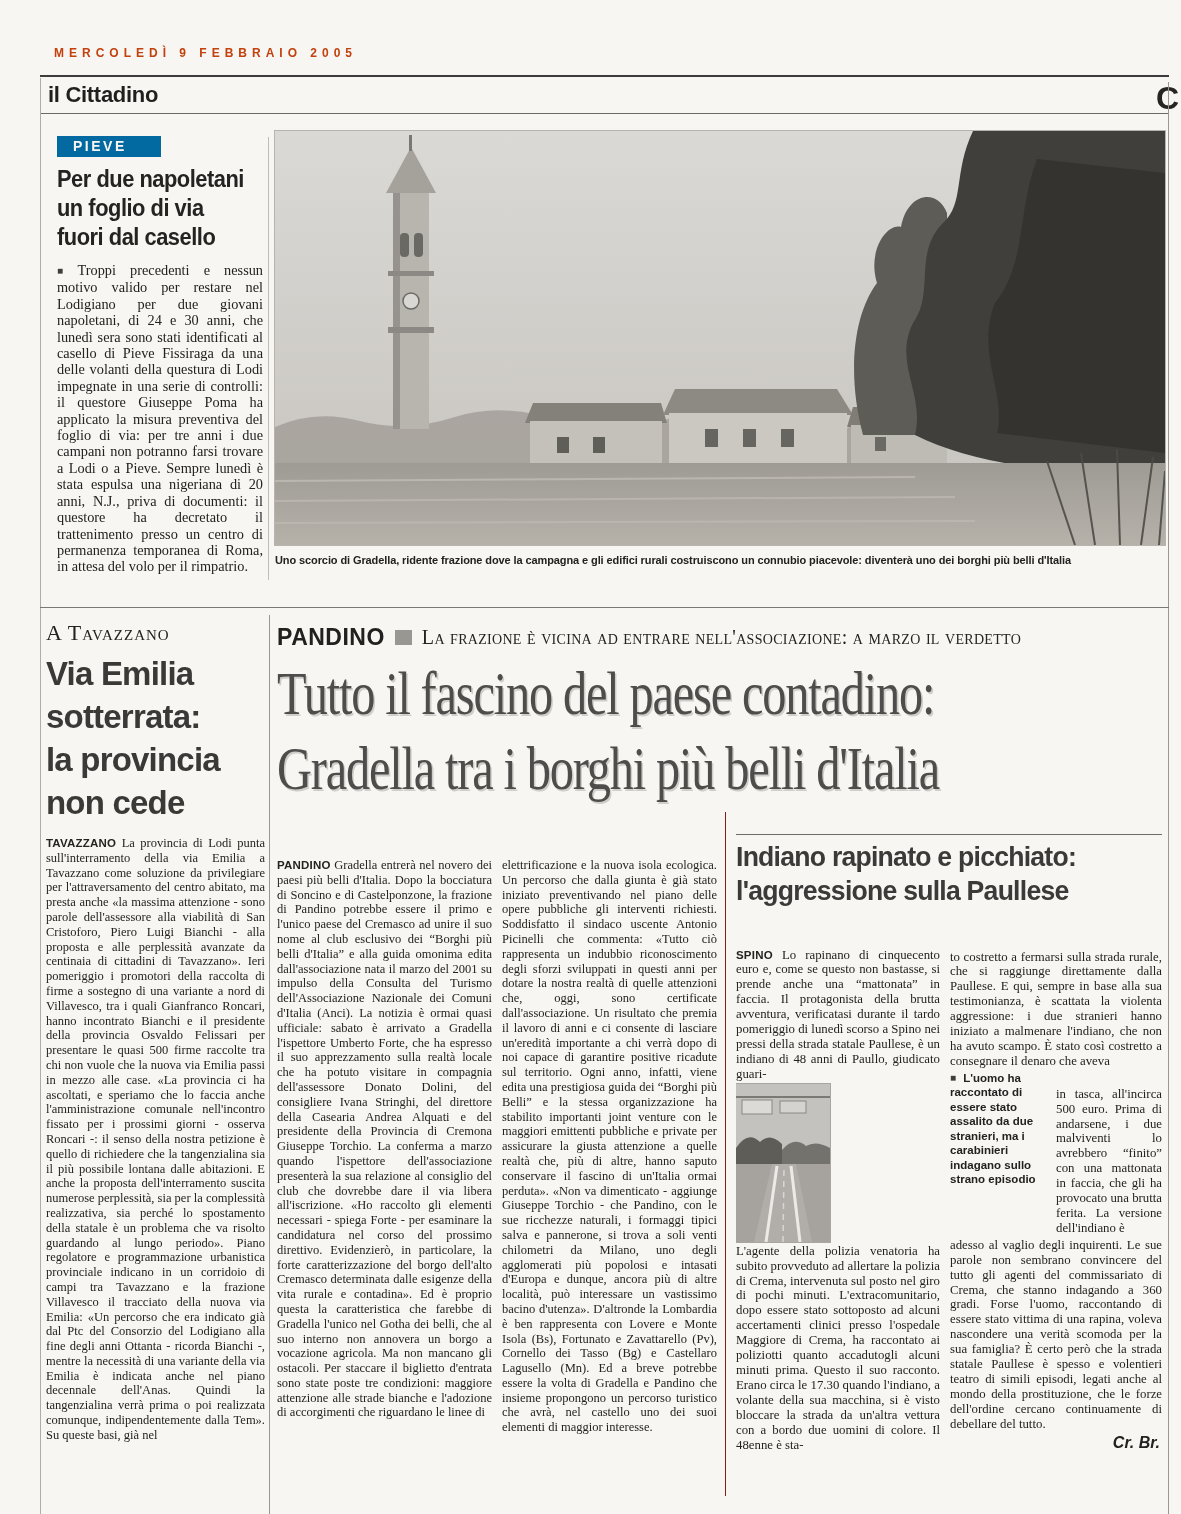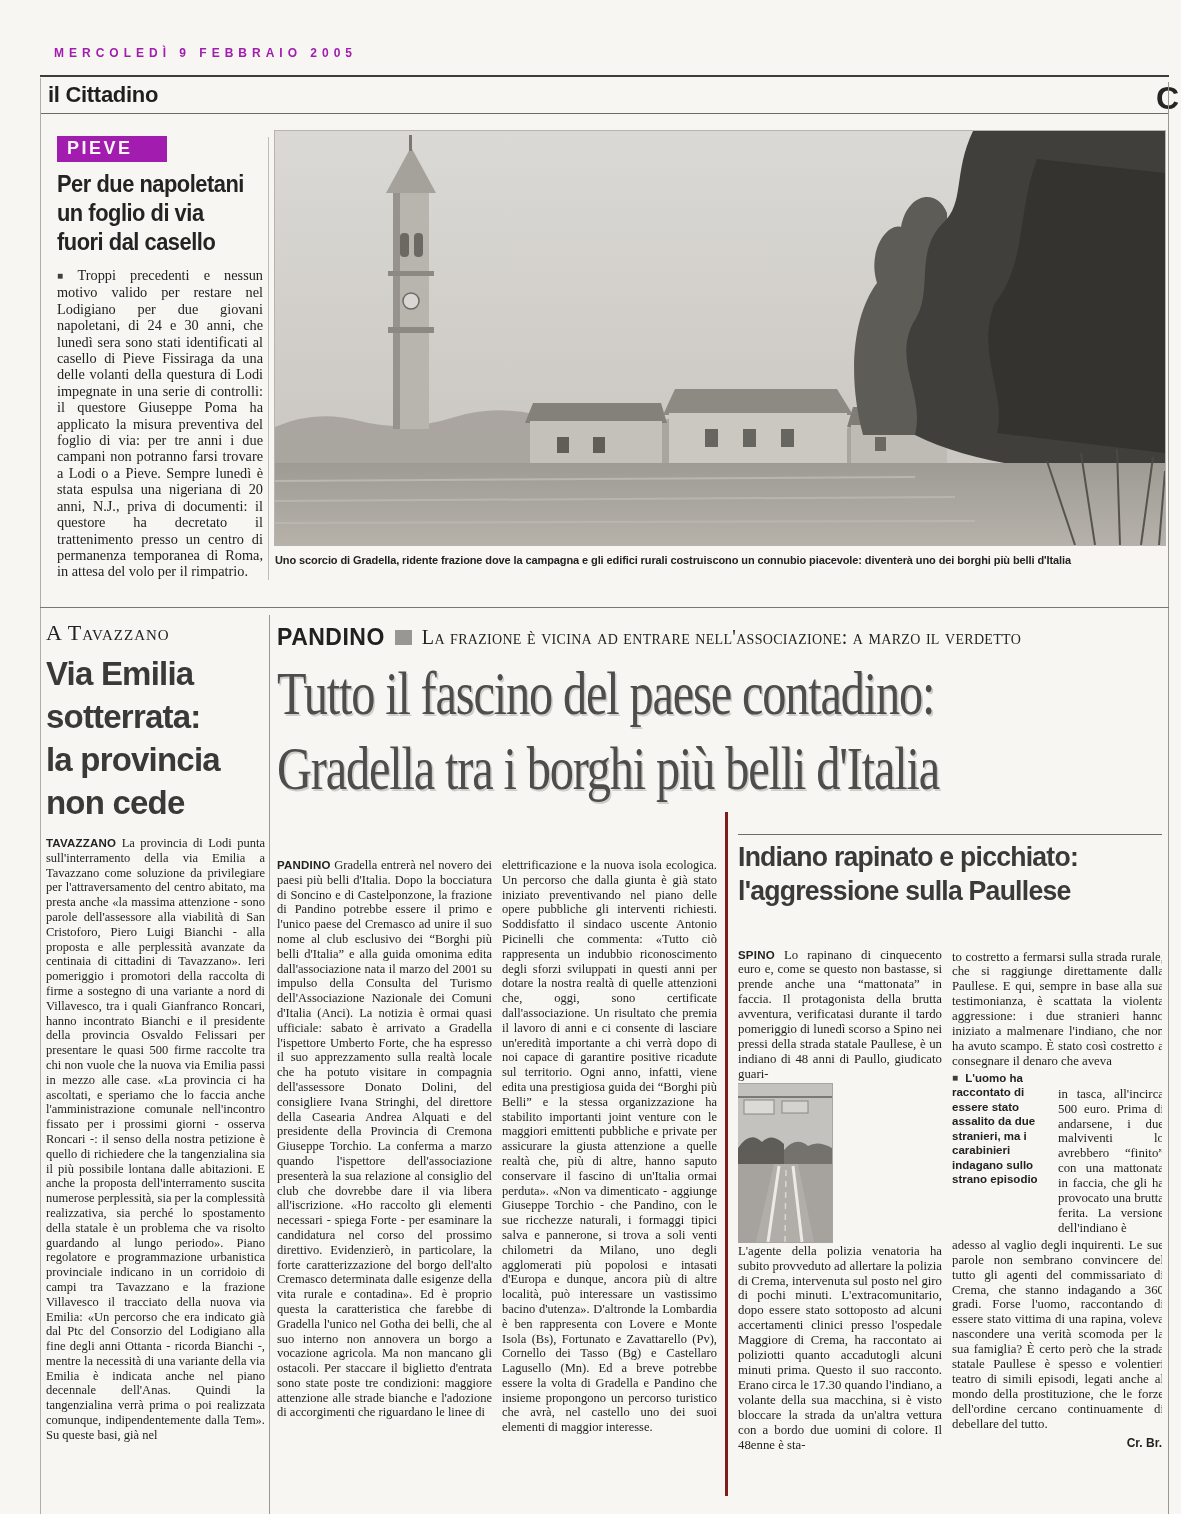--- a/index.html
+++ b/index.html
@@ -12,31 +12,31 @@
   #rule-top{left:40px;right:12px;top:75px;height:2px;background:#3c3c3c;}
   #rule-masthead{left:40px;right:12px;top:113px;height:1px;background:#6a6a6a;}
   #rule-section{left:40px;right:12px;top:607px;height:1px;background:#7a7876;}
   #edge-left{left:40px;top:78px;bottom:0;width:1px;background:#b0ada8;}
   #edge-right{left:1168px;top:82px;bottom:0;width:1px;background:#9a9792;}
   #vr-pieve{left:268px;top:137px;height:443px;width:1px;background:#c0bdb8;}
   #vr-main{left:269px;top:615px;bottom:0;width:1px;background:#9a9792;}
 
   
   .date{position:absolute;left:54px;top:46px;font-family:"Liberation Sans",sans-serif;
-        font-size:12px;letter-spacing:5px;color:#a21caf;font-weight:bold;}
+        font-size:12px;letter-spacing:5px;color:#c2410c;font-weight:bold;}
   .masthead{position:absolute;left:48px;top:82px;font-family:"Liberation Sans",sans-serif;
         font-size:22px;font-weight:bold;color:#201f1d;letter-spacing:-0.3px;}
   .corner{position:absolute;right:2px;top:80px;font-family:"Liberation Sans",sans-serif;
         font-size:32px;font-weight:bold;color:#262523;}
 
   
   .pieve{position:absolute;left:57px;top:136px;width:206px;}
-  .pieve-tag{display:inline-block;background:#a21caf;color:#f8f7f4;
-        font-family:"Liberation Sans",sans-serif;font-weight:bold;font-size:18px;
-        letter-spacing:2.5px;padding:2px 34px 3px 10px;}
+  .pieve-tag{display:inline-block;background:#0369a1;color:#f8f7f4;
+        font-family:"Liberation Sans",sans-serif;font-weight:bold;font-size:14px;
+        letter-spacing:2.5px;padding:2px 34px 3px 16px;}
   .pieve-h{margin-top:8px;font-family:"Liberation Sans",sans-serif;font-weight:bold;
         font-size:23px;line-height:29px;color:#242321;letter-spacing:-0.5px;
         white-space:pre-line;transform:scaleX(0.95);transform-origin:left top;}
   .pieve-body{margin-top:10px;font-size:14.3px;line-height:16.4px;text-align:justify;
         color:#232220;}
   .sq{color:#3f3e3c;font-size:10px;vertical-align:1px;padding-right:4px;}
 
   
   .big-photo{position:absolute;left:275px;top:131px;width:890px;height:414px;
         outline:1px solid #b7b4af;}
@@ -66,39 +66,39 @@
   .kicker-text{font-size:20px;letter-spacing:0.3px;color:#242321;white-space:nowrap;}
   .headline{margin-top:4px;height:152px;}
   .headline .hl{font-size:62px;line-height:75px;color:#4e4d4b;letter-spacing:-1.5px;
         transform:scaleX(0.78);transform-origin:left top;white-space:nowrap;
         text-shadow:2px 2px 0 rgba(90,88,84,0.25);}
   .main-body{margin-top:4px;display:flex;height:684px;overflow:hidden;}
   .pan-col{width:215px;flex:none;margin-top:46px;}
   .pan-col + .pan-col{margin-left:10px;}
 
   
-  .spino{width:437px;margin-left:8px;box-sizing:border-box;border-left:3px solid #7f1d1d;
+  .spino{width:437px;margin-left:8px;box-sizing:border-box;border-left:1px solid #7f1d1d;
         padding-left:10px;padding-top:22px;position:relative;flex:none;}
   .spino-rule{height:1px;background:#6f6d69;margin-bottom:5px;}
   .spino-h{font-family:"Liberation Sans",sans-serif;font-weight:bold;font-size:28px;
         line-height:34px;color:#3b3a38;letter-spacing:-0.8px;white-space:pre-line;
         transform:scaleX(0.95);transform-origin:left top;}
   .spino-body{margin-top:12px;display:flex;gap:10px;font-size:12.8px;line-height:14.9px;
         text-align:justify;color:#242321;height:560px;overflow:hidden;align-items:center;}
   .s-left{width:204px;flex:none;}
   .s-right{width:212px;flex:none;}
   .wrap-row{display:flex;gap:8px;margin:2px 0;}
   .t-narrow-l{width:102px;flex:none;}
   .t-narrow-r{width:106px;flex:none;margin-top:16px;}
   .road-photo{width:94px;height:158px;flex:none;outline:1px solid #a9a6a1;}
   .road-photo svg{display:block;width:100%;height:100%;}
   .photo-cap{width:98px;flex:none;font-family:"Liberation Sans",sans-serif;
         font-weight:bold;font-size:11.5px;line-height:14.5px;text-align:left;color:#232220;}
   .byline{text-align:right;font-family:"Liberation Sans",sans-serif;font-weight:bold;
-        font-size:12px;margin-top:4px;padding-right:2px;color:#232220;}
+        font-size:16px;margin-top:4px;padding-right:2px;color:#232220;font-style:italic;}
 </style>
 </head>
 <body>
 
 <div class="page">
 
   <div class="date">MERCOLEDÌ 9 FEBBRAIO 2005</div>
   <div class="hrule" id="rule-top"></div>
   <div class="masthead">il Cittadino</div>
   <div class="corner">C</div>

